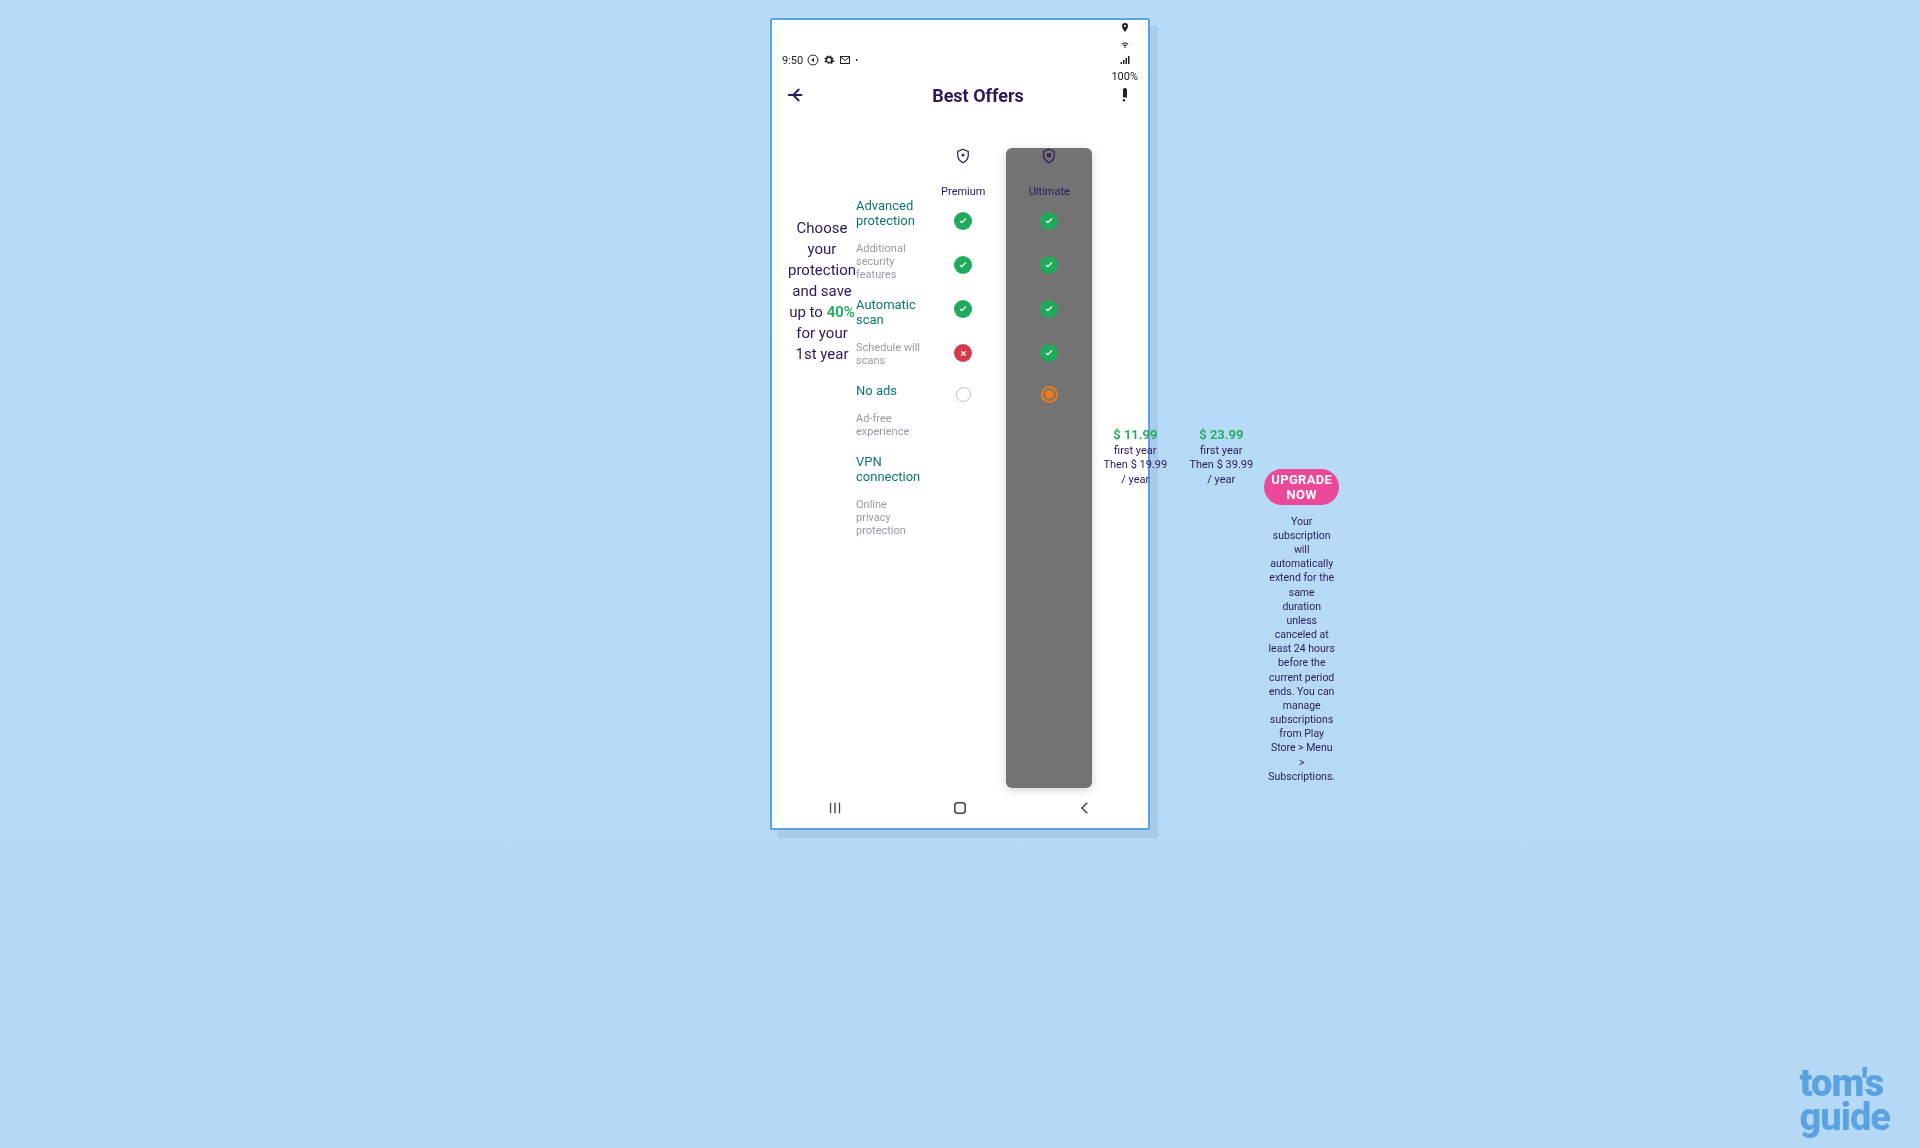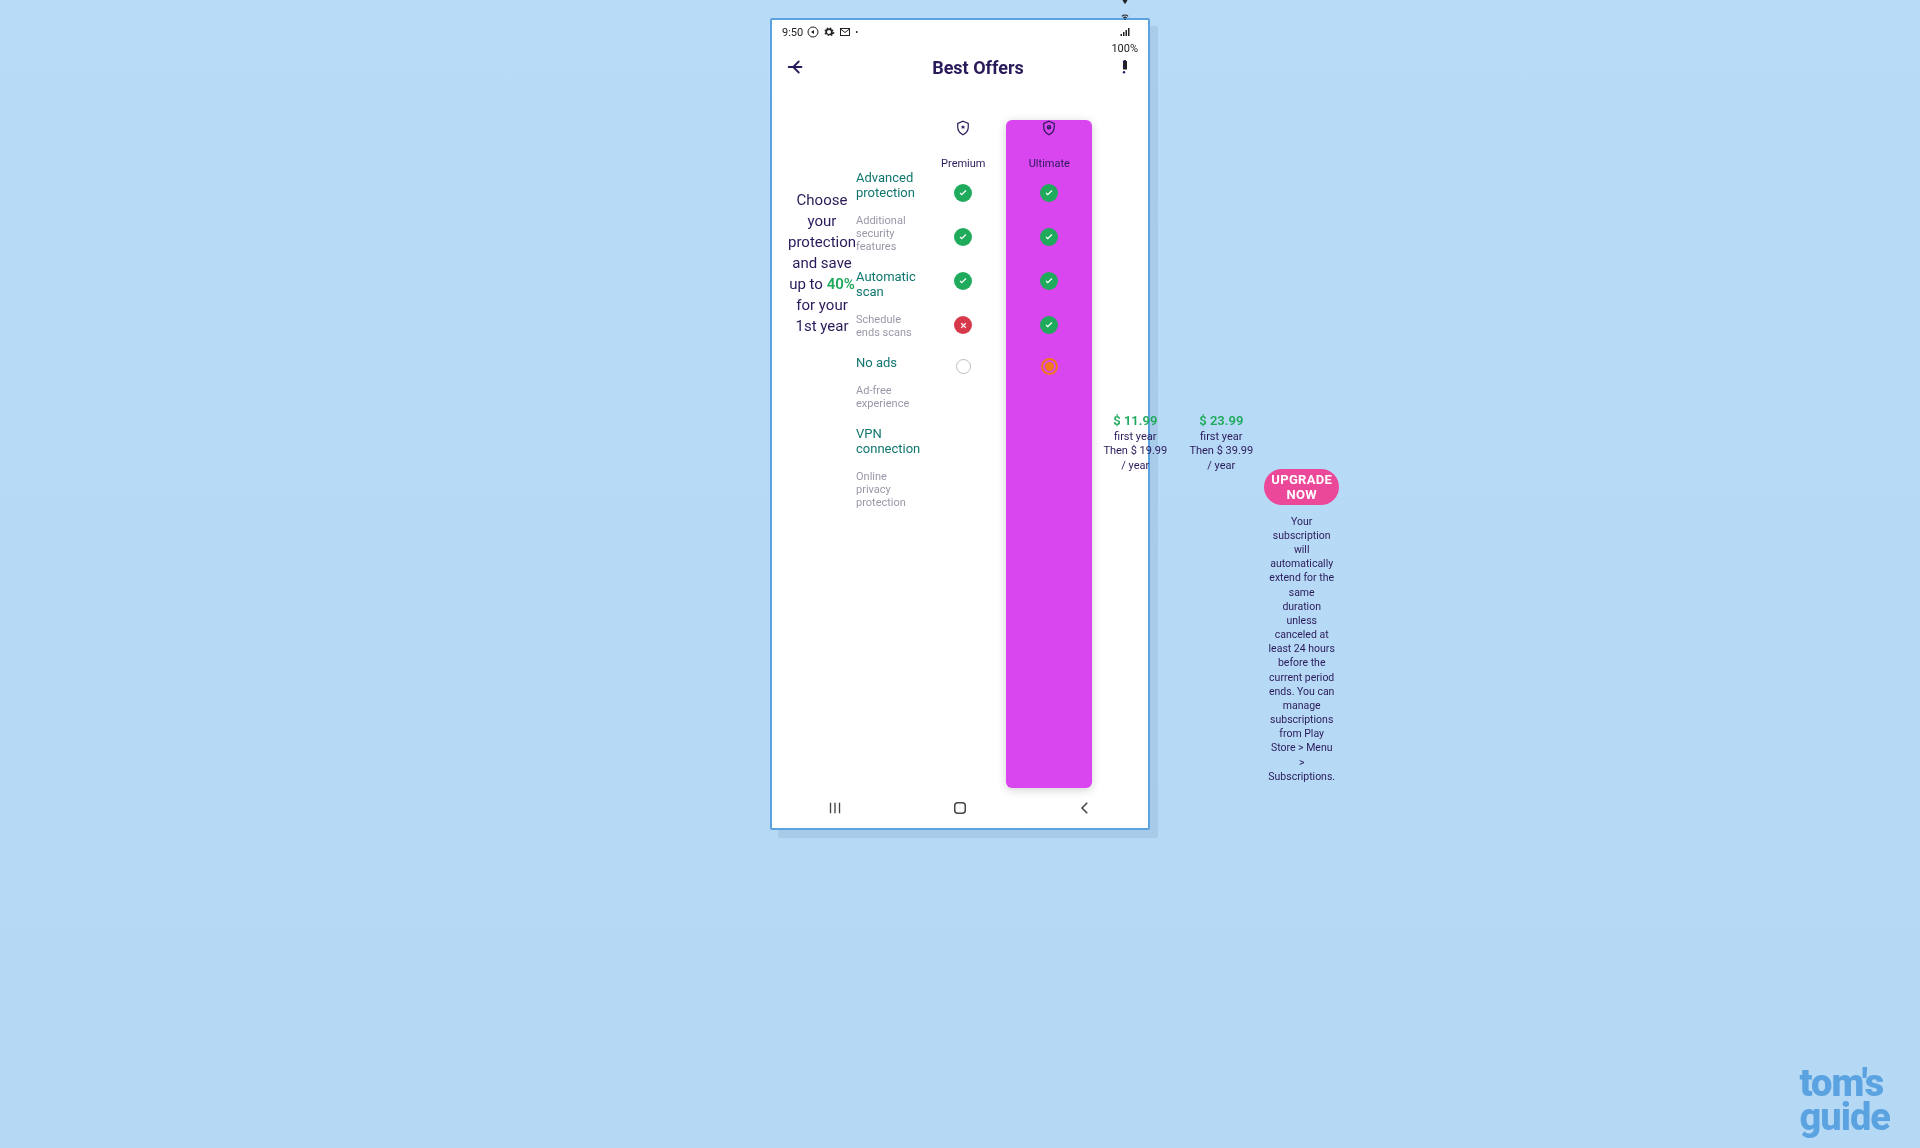--- a/index.html
+++ b/index.html
@@ -25,20 +25,21 @@
     flex-direction: column;
   }
   .status-bar {
     height: 24px;
     display: flex;
     justify-content: space-between;
     align-items: center;
     padding: 0 10px;
     font-size: 11px;
     color: #222;
+    margin-top: 28px;
   }
   .status-left { display:flex; align-items:center; gap:4px; }
   .status-right { display:flex; align-items:center; gap:4px;flex-direction:column; }
   .status-ic { width:12px; height:12px; display:flex; align-items:center; justify-content:center; }
   .app-bar {
     height: 46px;
     display: flex;
     align-items: center;
     padding: 0 12px;
     position: relative;
@@ -49,21 +50,21 @@
   .content { flex:1; padding: 0 16px; display:flex; flex-direction:row; }
   .promo { text-align:center; margin-top:100px; font-size:15px; color:#2b1a5a; line-height:1.4; }
   .promo .pct { color:#1faa5c; font-weight:600; }
   .table-area { margin-top:34px; display:flex; position:relative; }
   .labels-col { flex:1; padding-top:46px; }
   .feat { margin-bottom:16px; }
   .feat-title { font-size:13px; color:#0f766e; }
   .feat-sub { font-size:11px; color:#9a98a8; margin-top:14px; }
   .plan-col { width:86px; display:flex; flex-direction:column; align-items:center; }
   .plan-col.elevated {
-    background:#d946ef;
+    background:#737373;
     border-radius:6px;
     box-shadow: 0 2px 10px rgba(0,0,0,0.18);
     margin-top:-4px;
     padding-top:4px;
     padding-bottom:10px;
   }
   .plan-head { height:46px; display:flex; flex-direction:column; align-items:center; justify-content:flex-end; gap:16px; }
   .plan-head svg { width:18px; height:18px; }
   .plan-name { font-size:11px; color:#2b1a5a; }
   .cell { height:42px; display:flex; align-items:center; justify-content:center; margin-top:2px; }
@@ -171,21 +172,21 @@
     </div>
 
     <div class="table-area">
       <div class="labels-col">
         <div class="feat">
           <div class="feat-title">Advanced protection</div>
           <div class="feat-sub">Additional security features</div>
         </div>
         <div class="feat">
           <div class="feat-title">Automatic scan</div>
-          <div class="feat-sub">Schedule ends scans</div>
+          <div class="feat-sub">Schedule will scans</div>
         </div>
         <div class="feat">
           <div class="feat-title">No ads</div>
           <div class="feat-sub">Ad-free experience</div>
         </div>
         <div class="feat">
           <div class="feat-title">VPN connection</div>
           <div class="feat-sub">Online privacy protection</div>
         </div>
       </div>

